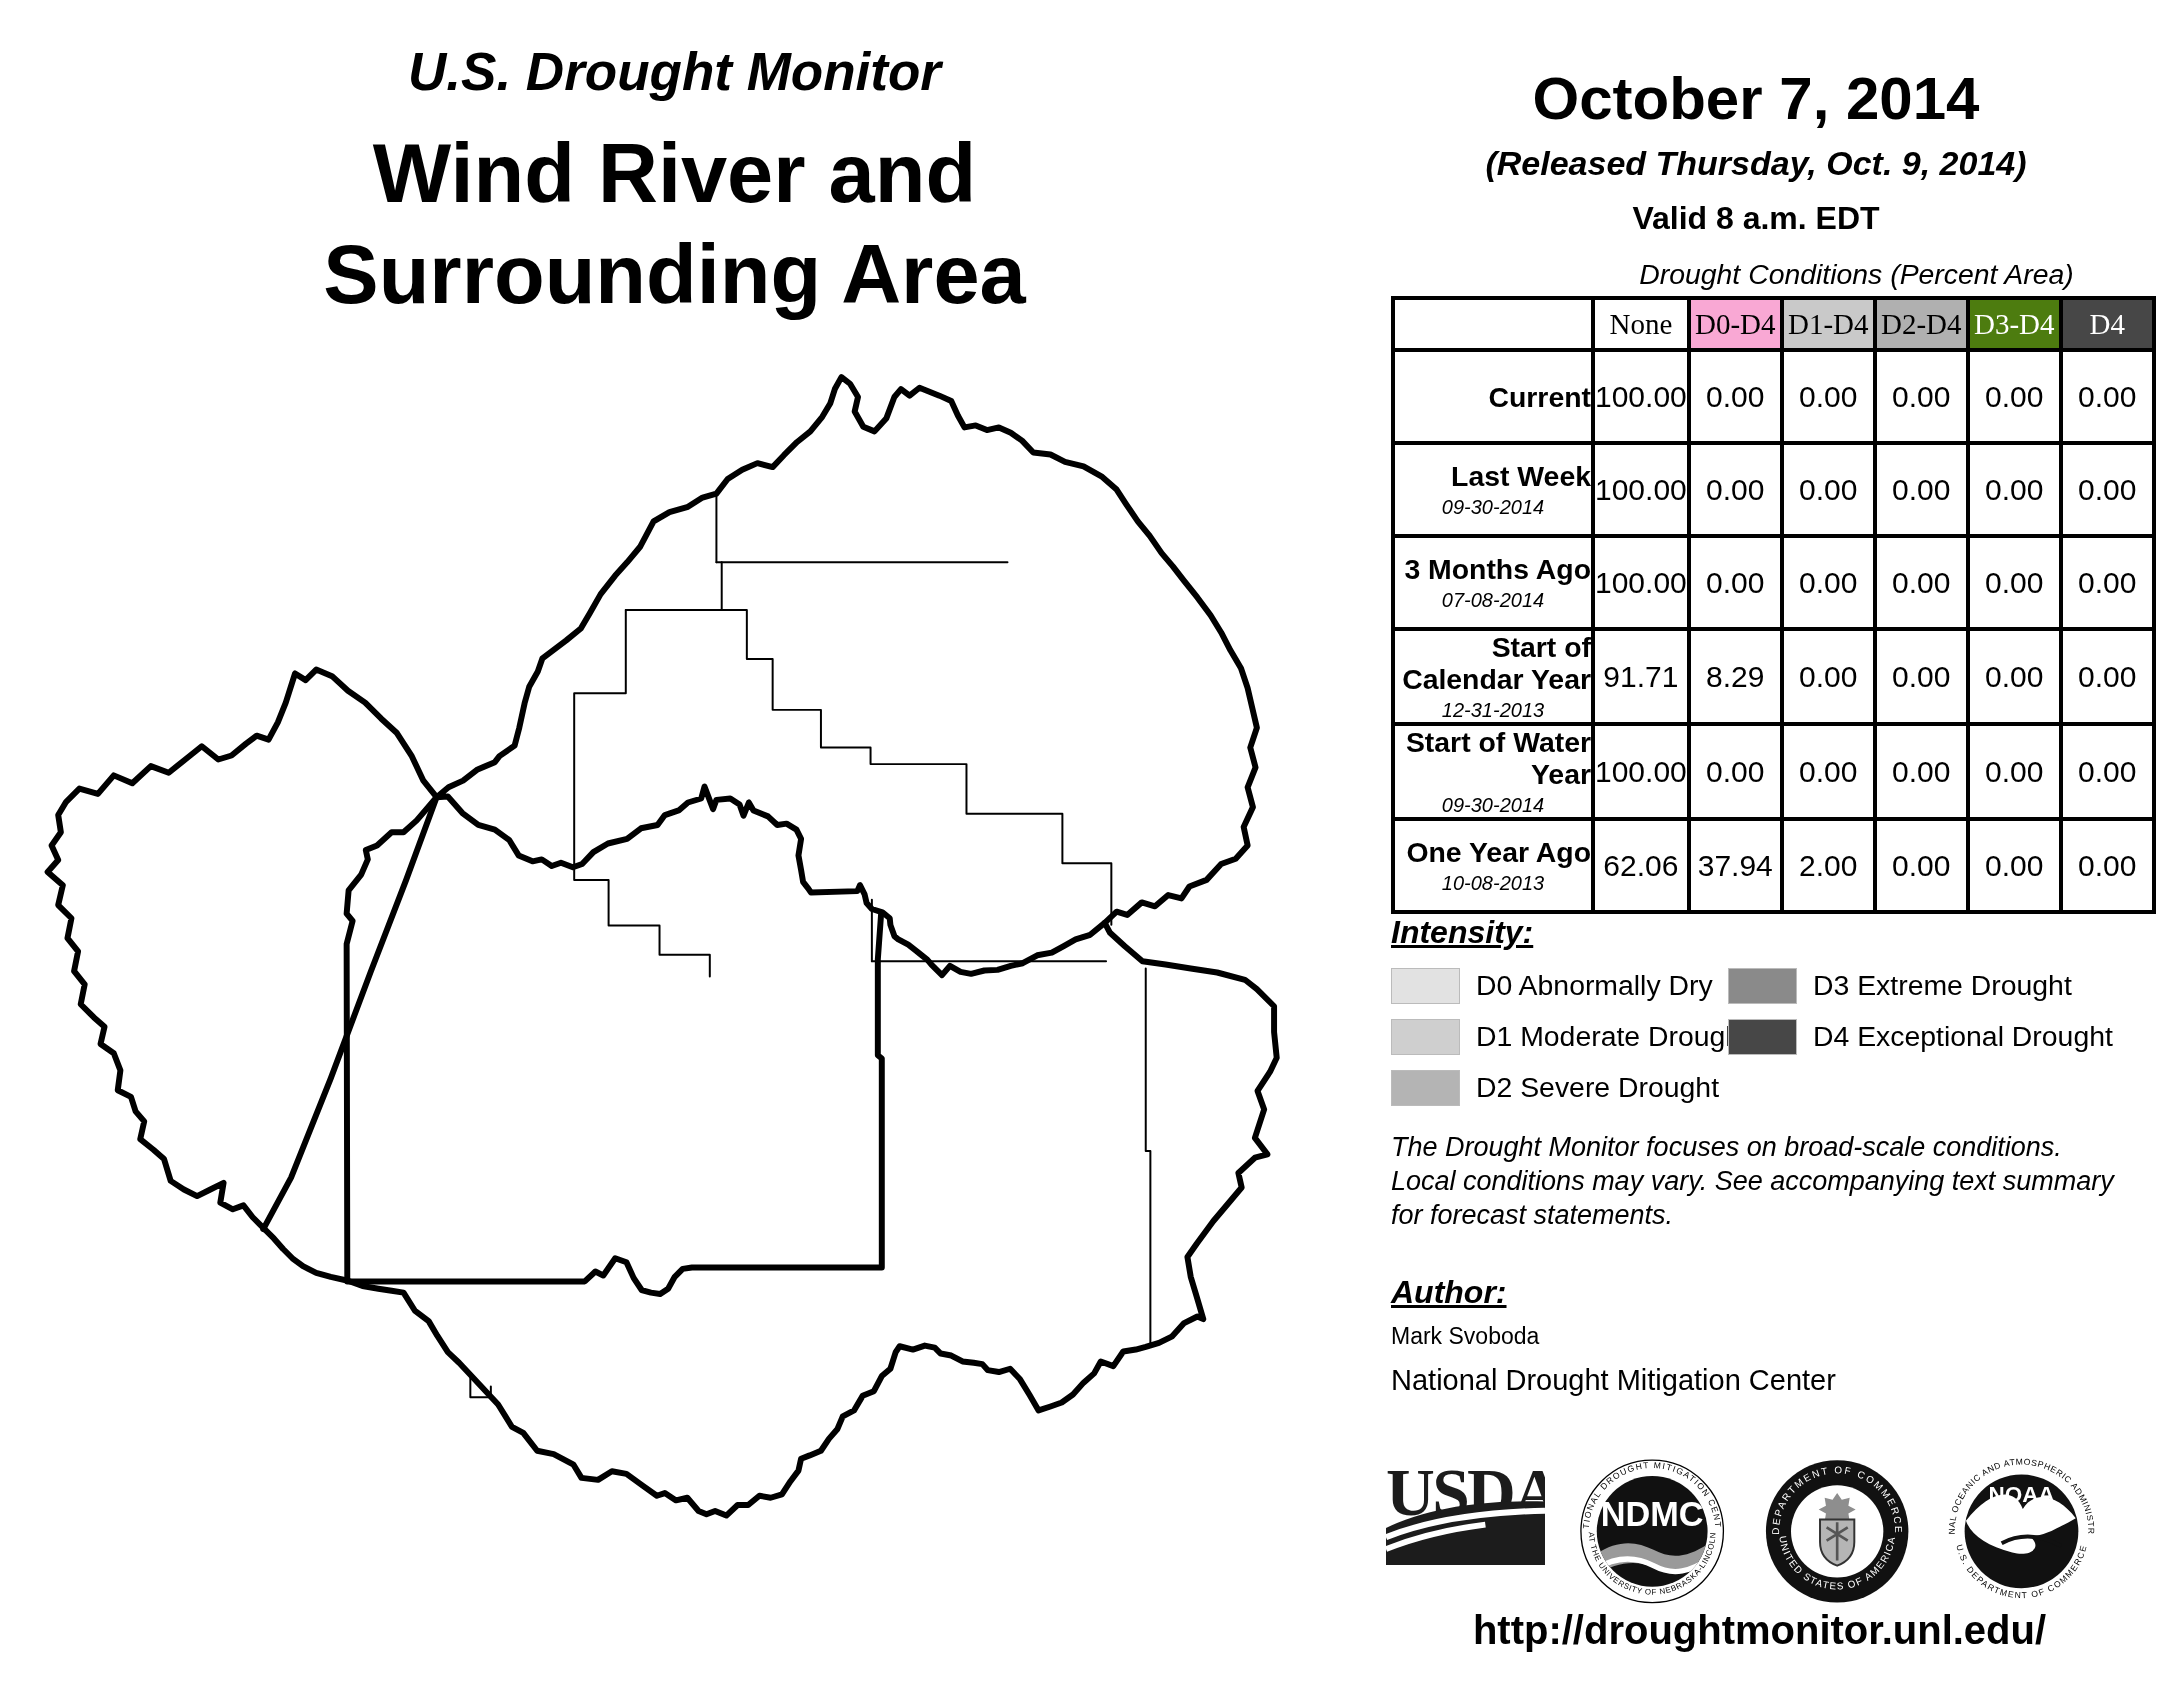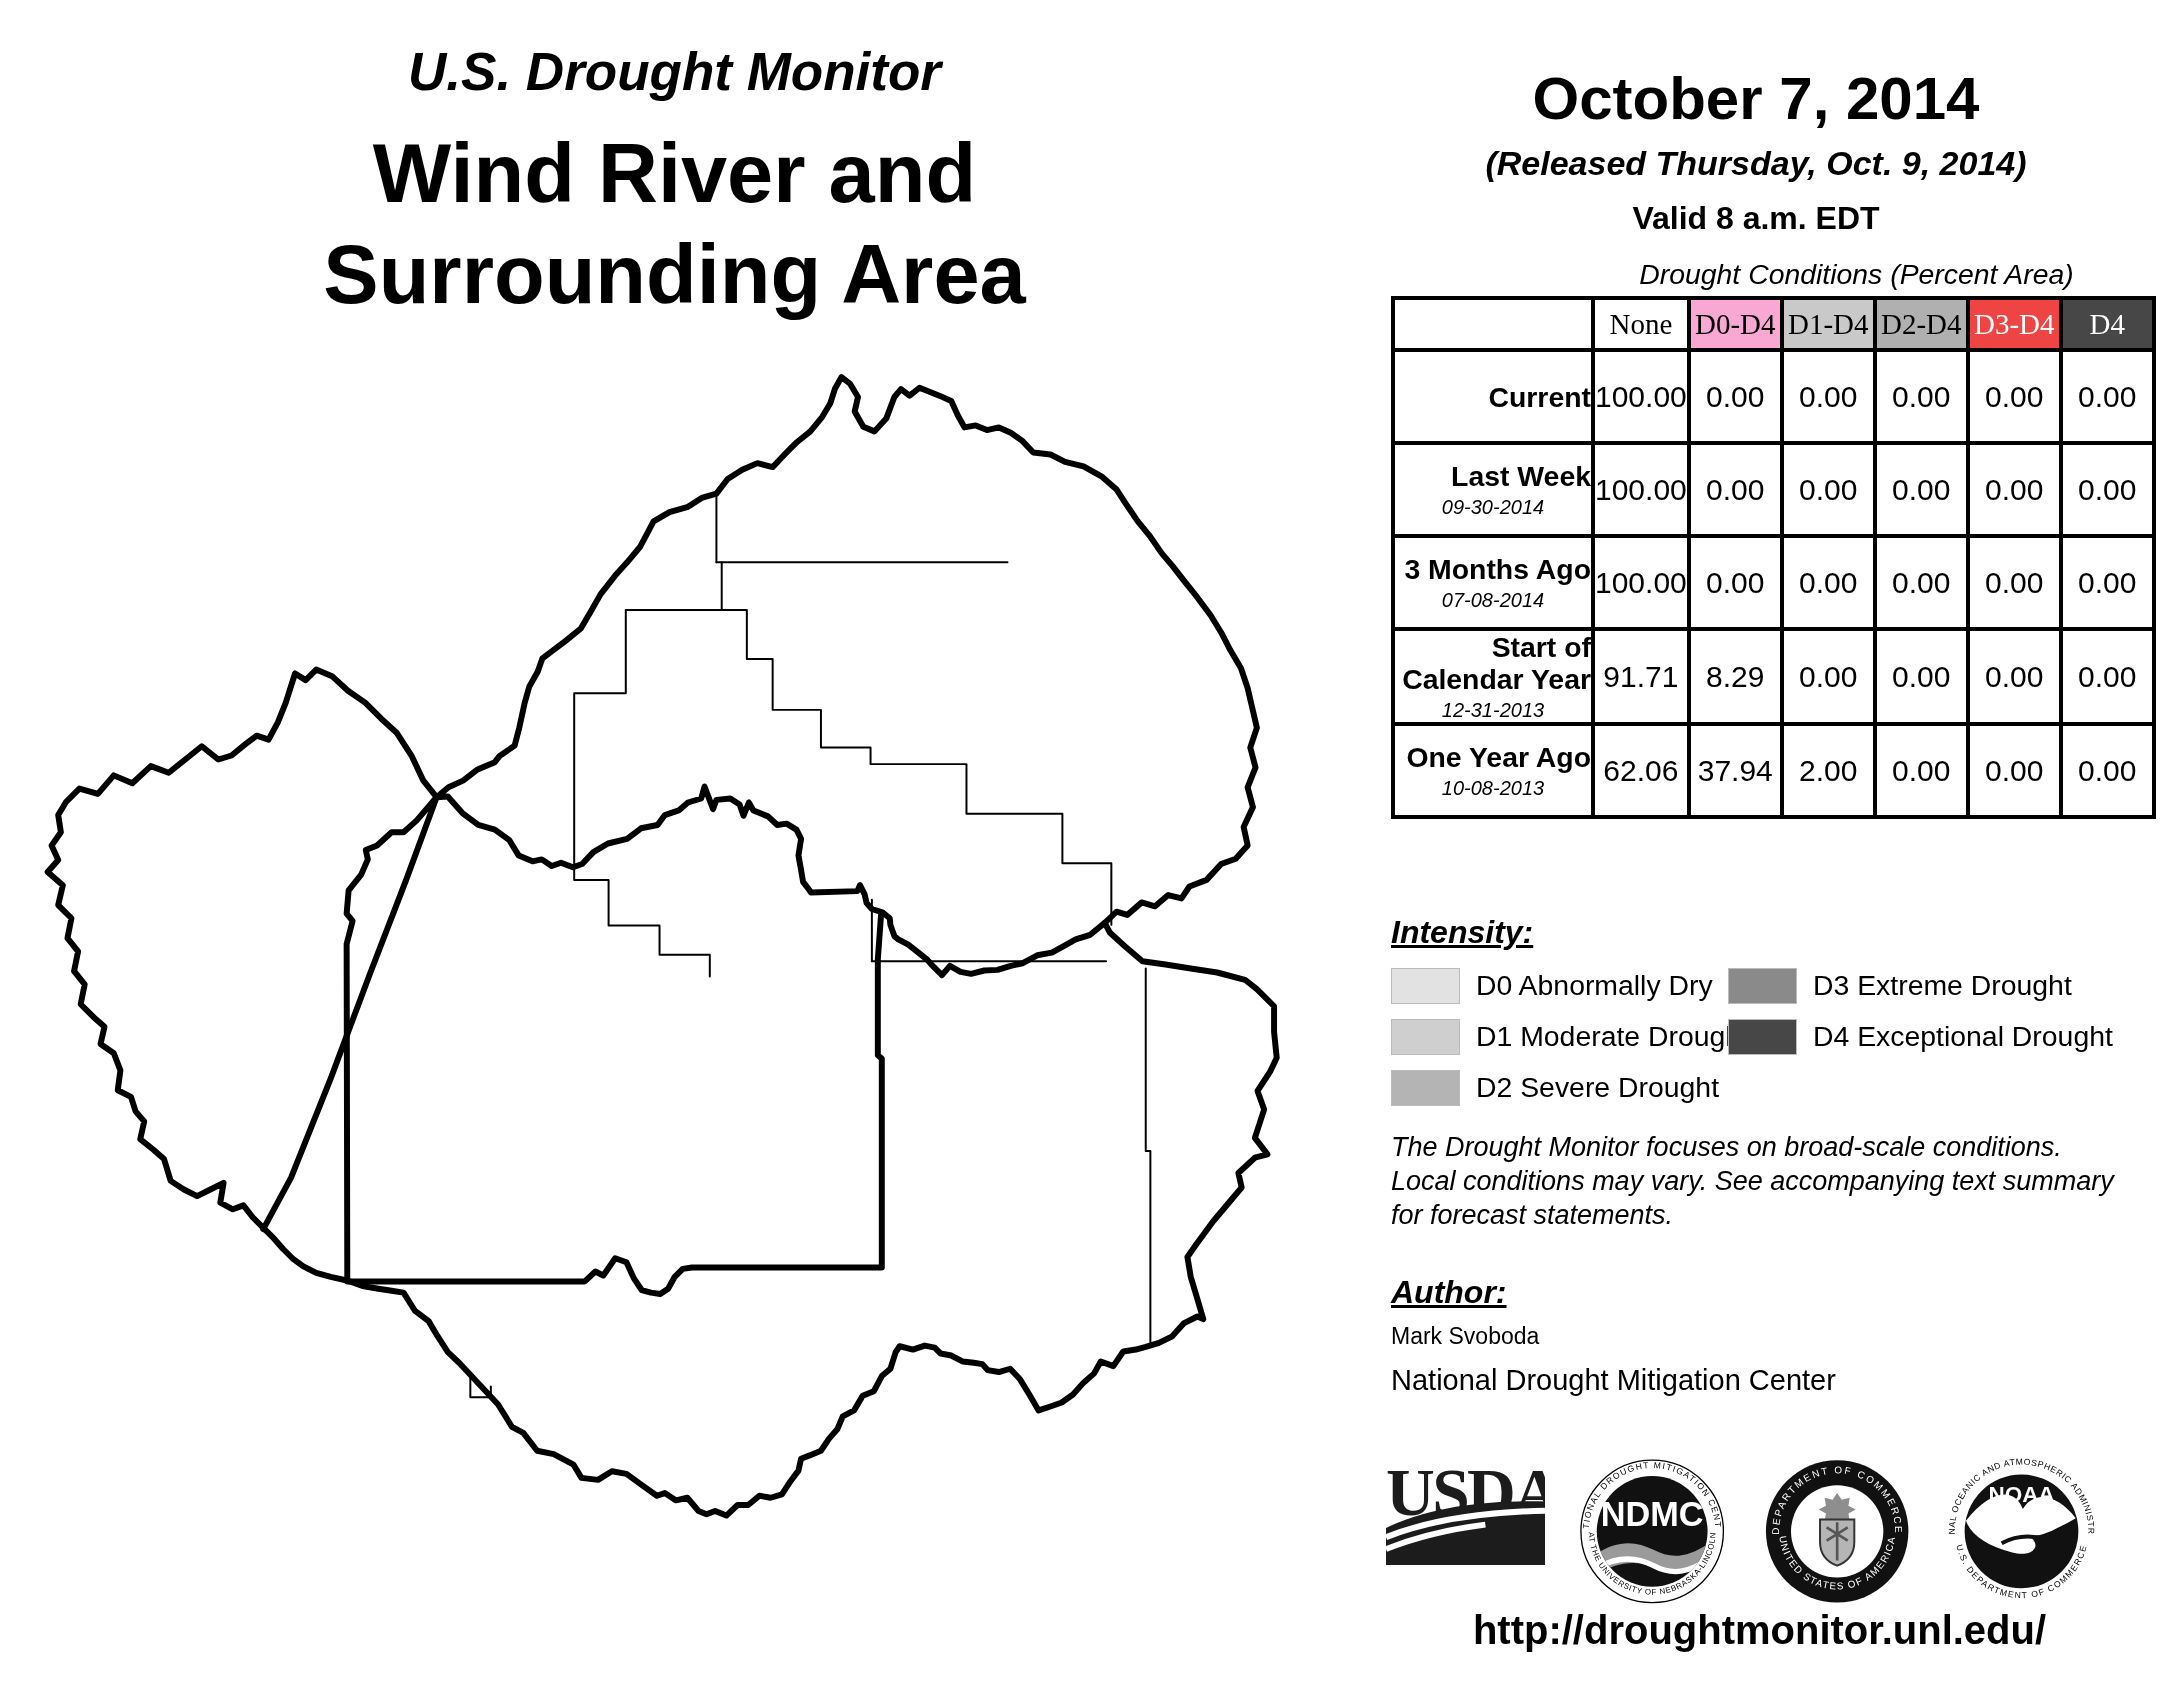--- a/index.html
+++ b/index.html
@@ -80,21 +80,21 @@
 <div class="abs table-caption">Drought Conditions (Percent Area)</div>
 
 <table class="cond">
   <tbody>
       <tr>
     <th class="corner"></th>
     <th class="hdr" style="background:#ffffff;color:#000000">None</th>
     <th class="hdr" style="background:#f9a8d4;color:#000000">D0-D4</th>
     <th class="hdr" style="background:#c9c9c9;color:#000000">D1-D4</th>
     <th class="hdr" style="background:#b0b0b0;color:#000000">D2-D4</th>
-    <th class="hdr" style="background:#ef4444;color:#ffffff">D3-D4</th>
+    <th class="hdr" style="background:#4d7c0f;color:#ffffff">D3-D4</th>
     <th class="hdr" style="background:#474747;color:#ffffff">D4</th>
   </tr>
   <tr>
     <td class="rowlabel">
           <div class="rl">Current</div>
         </td>
     <td class="val">100.00</td>
     <td class="val">0.00</td>
     <td class="val">0.00</td>
     <td class="val">0.00</td>
@@ -125,20 +125,32 @@
     <td class="val">0.00</td>
     <td class="val">0.00</td>
   </tr>
   <tr>
     <td class="rowlabel">
           <div class="rl">Start of Calendar Year</div>
           <div class="rs">12-31-2013</div>
         </td>
     <td class="val">91.71</td>
     <td class="val">8.29</td>
+    <td class="val">0.00</td>
+    <td class="val">0.00</td>
+    <td class="val">0.00</td>
+    <td class="val">0.00</td>
+  </tr>
+  <tr>
+    <td class="rowlabel">
+          <div class="rl">Start of Water Year</div>
+          <div class="rs">09-30-2014</div>
+        </td>
+    <td class="val">100.00</td>
+    <td class="val">0.00</td>
     <td class="val">0.00</td>
     <td class="val">0.00</td>
     <td class="val">0.00</td>
     <td class="val">0.00</td>
   </tr>
   <tr>
     <td class="rowlabel">
           <div class="rl">One Year Ago</div>
           <div class="rs">10-08-2013</div>
         </td>

